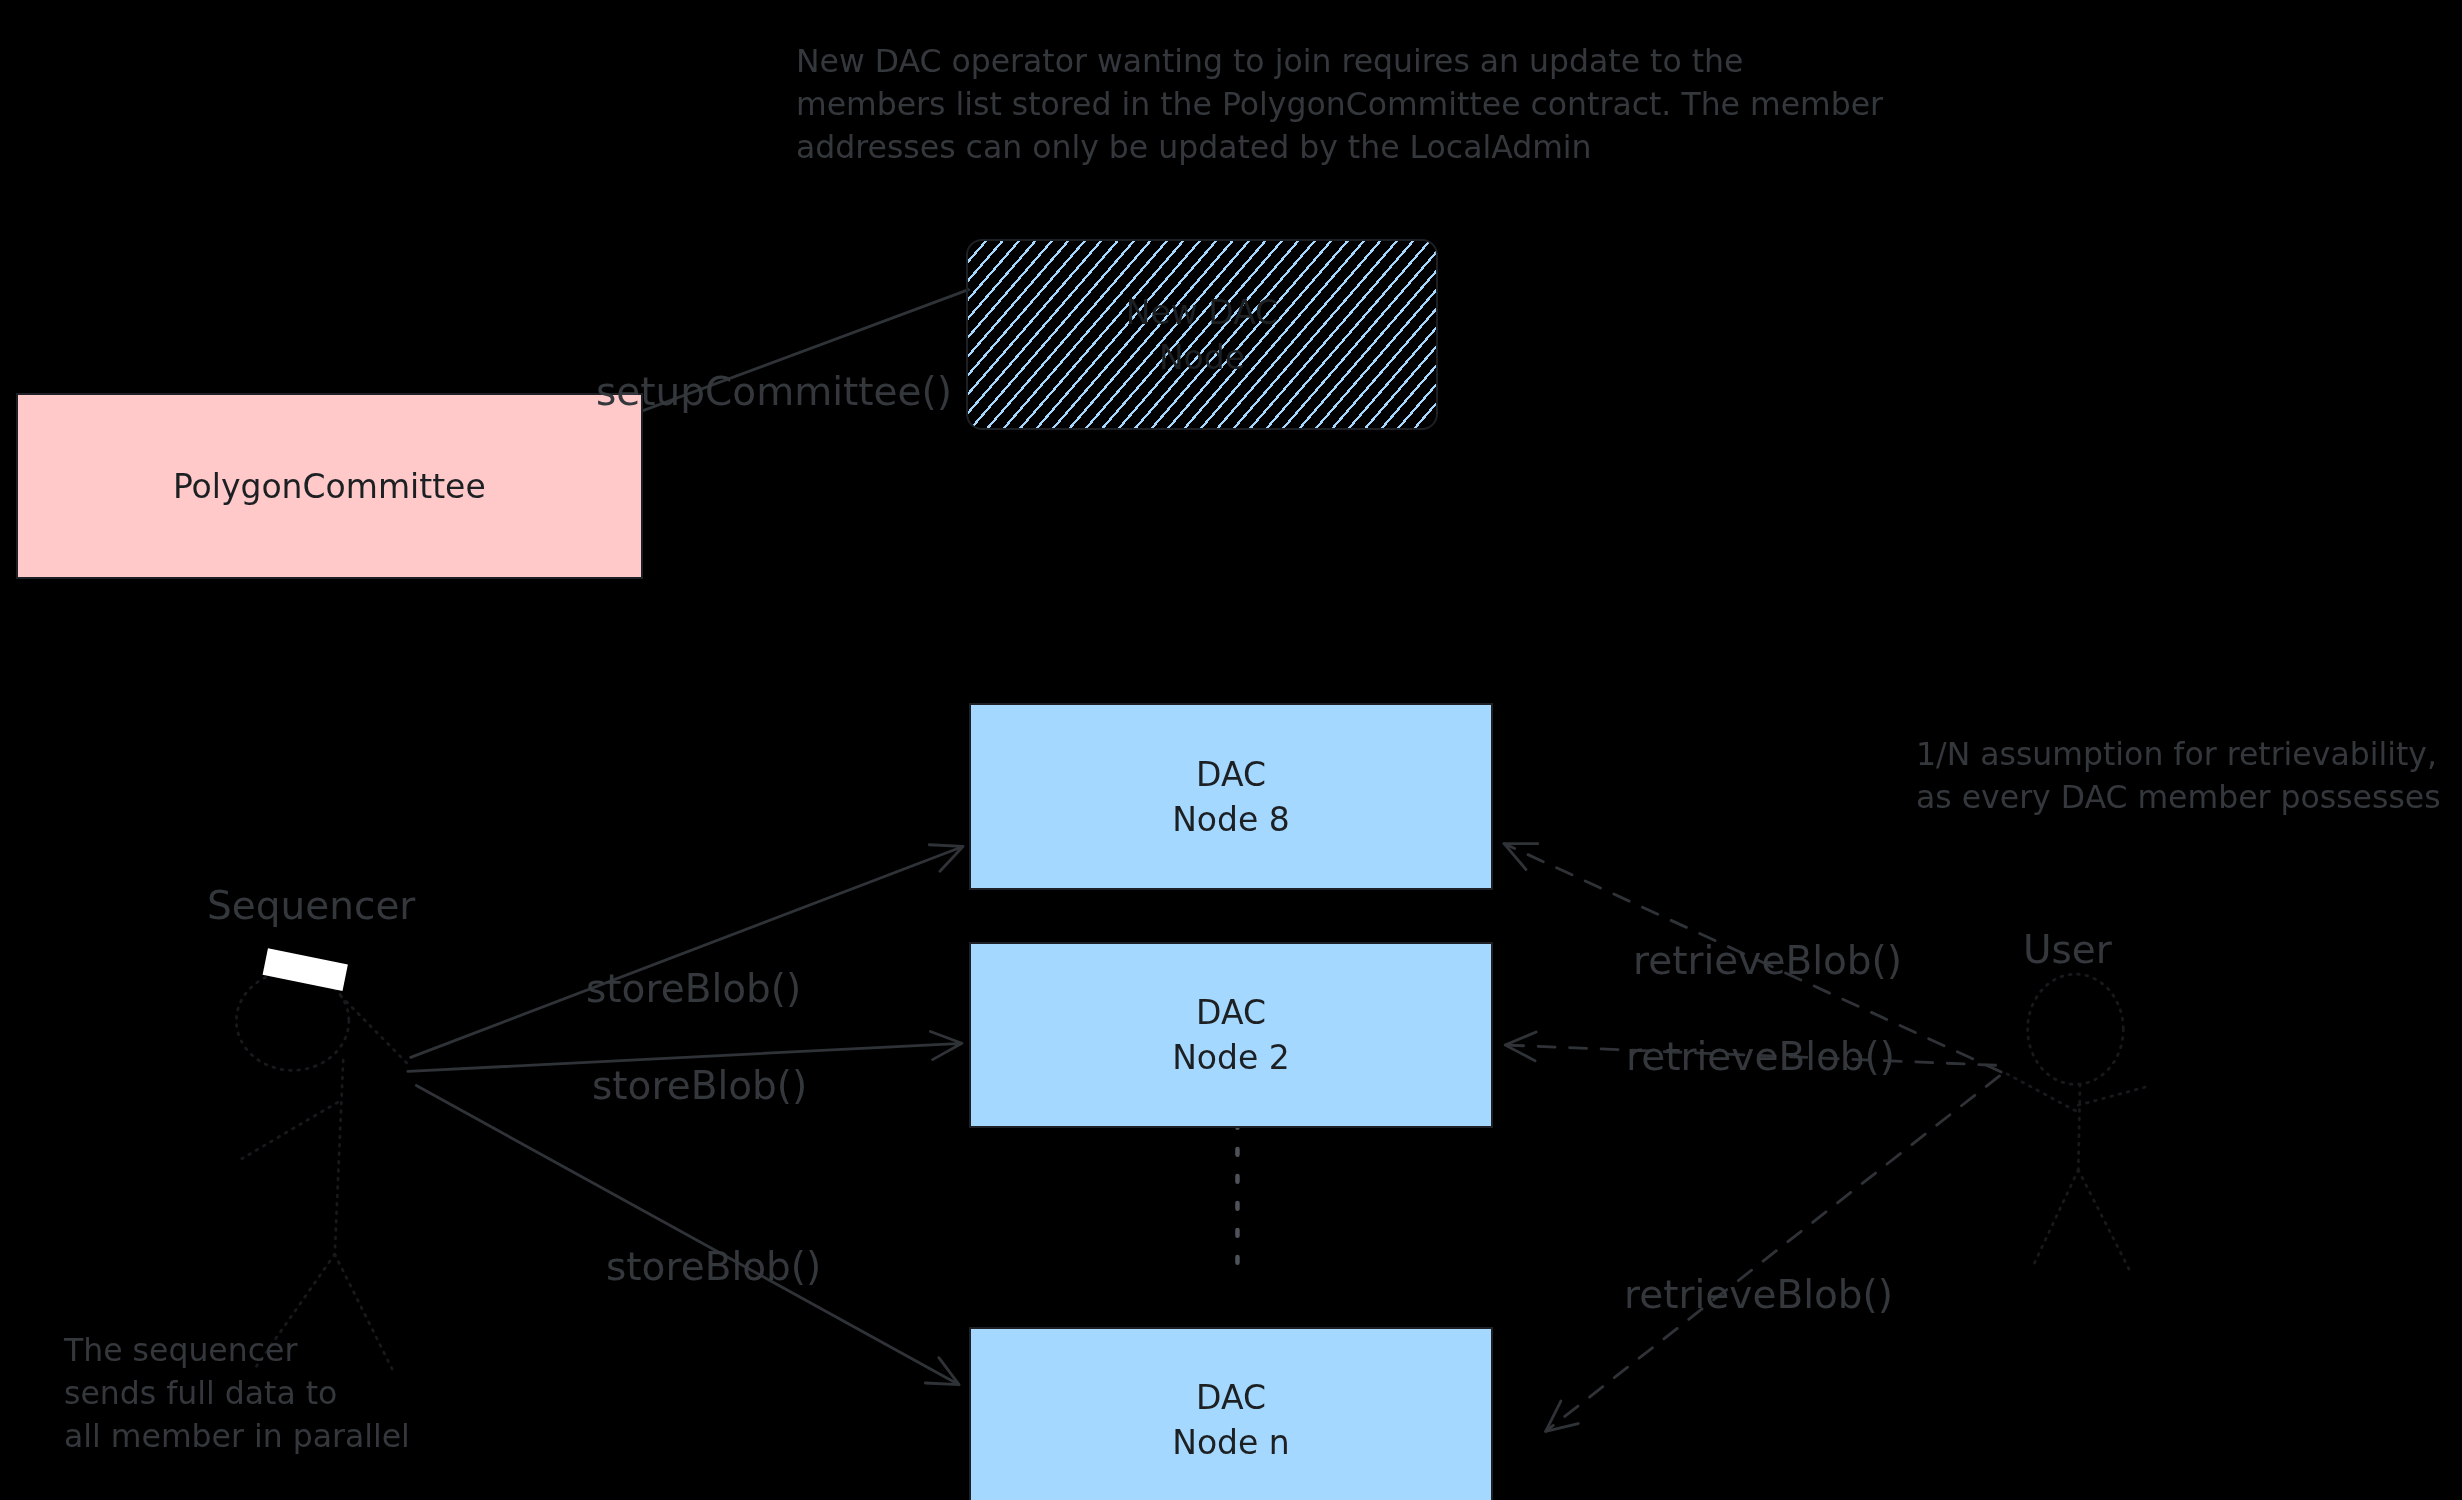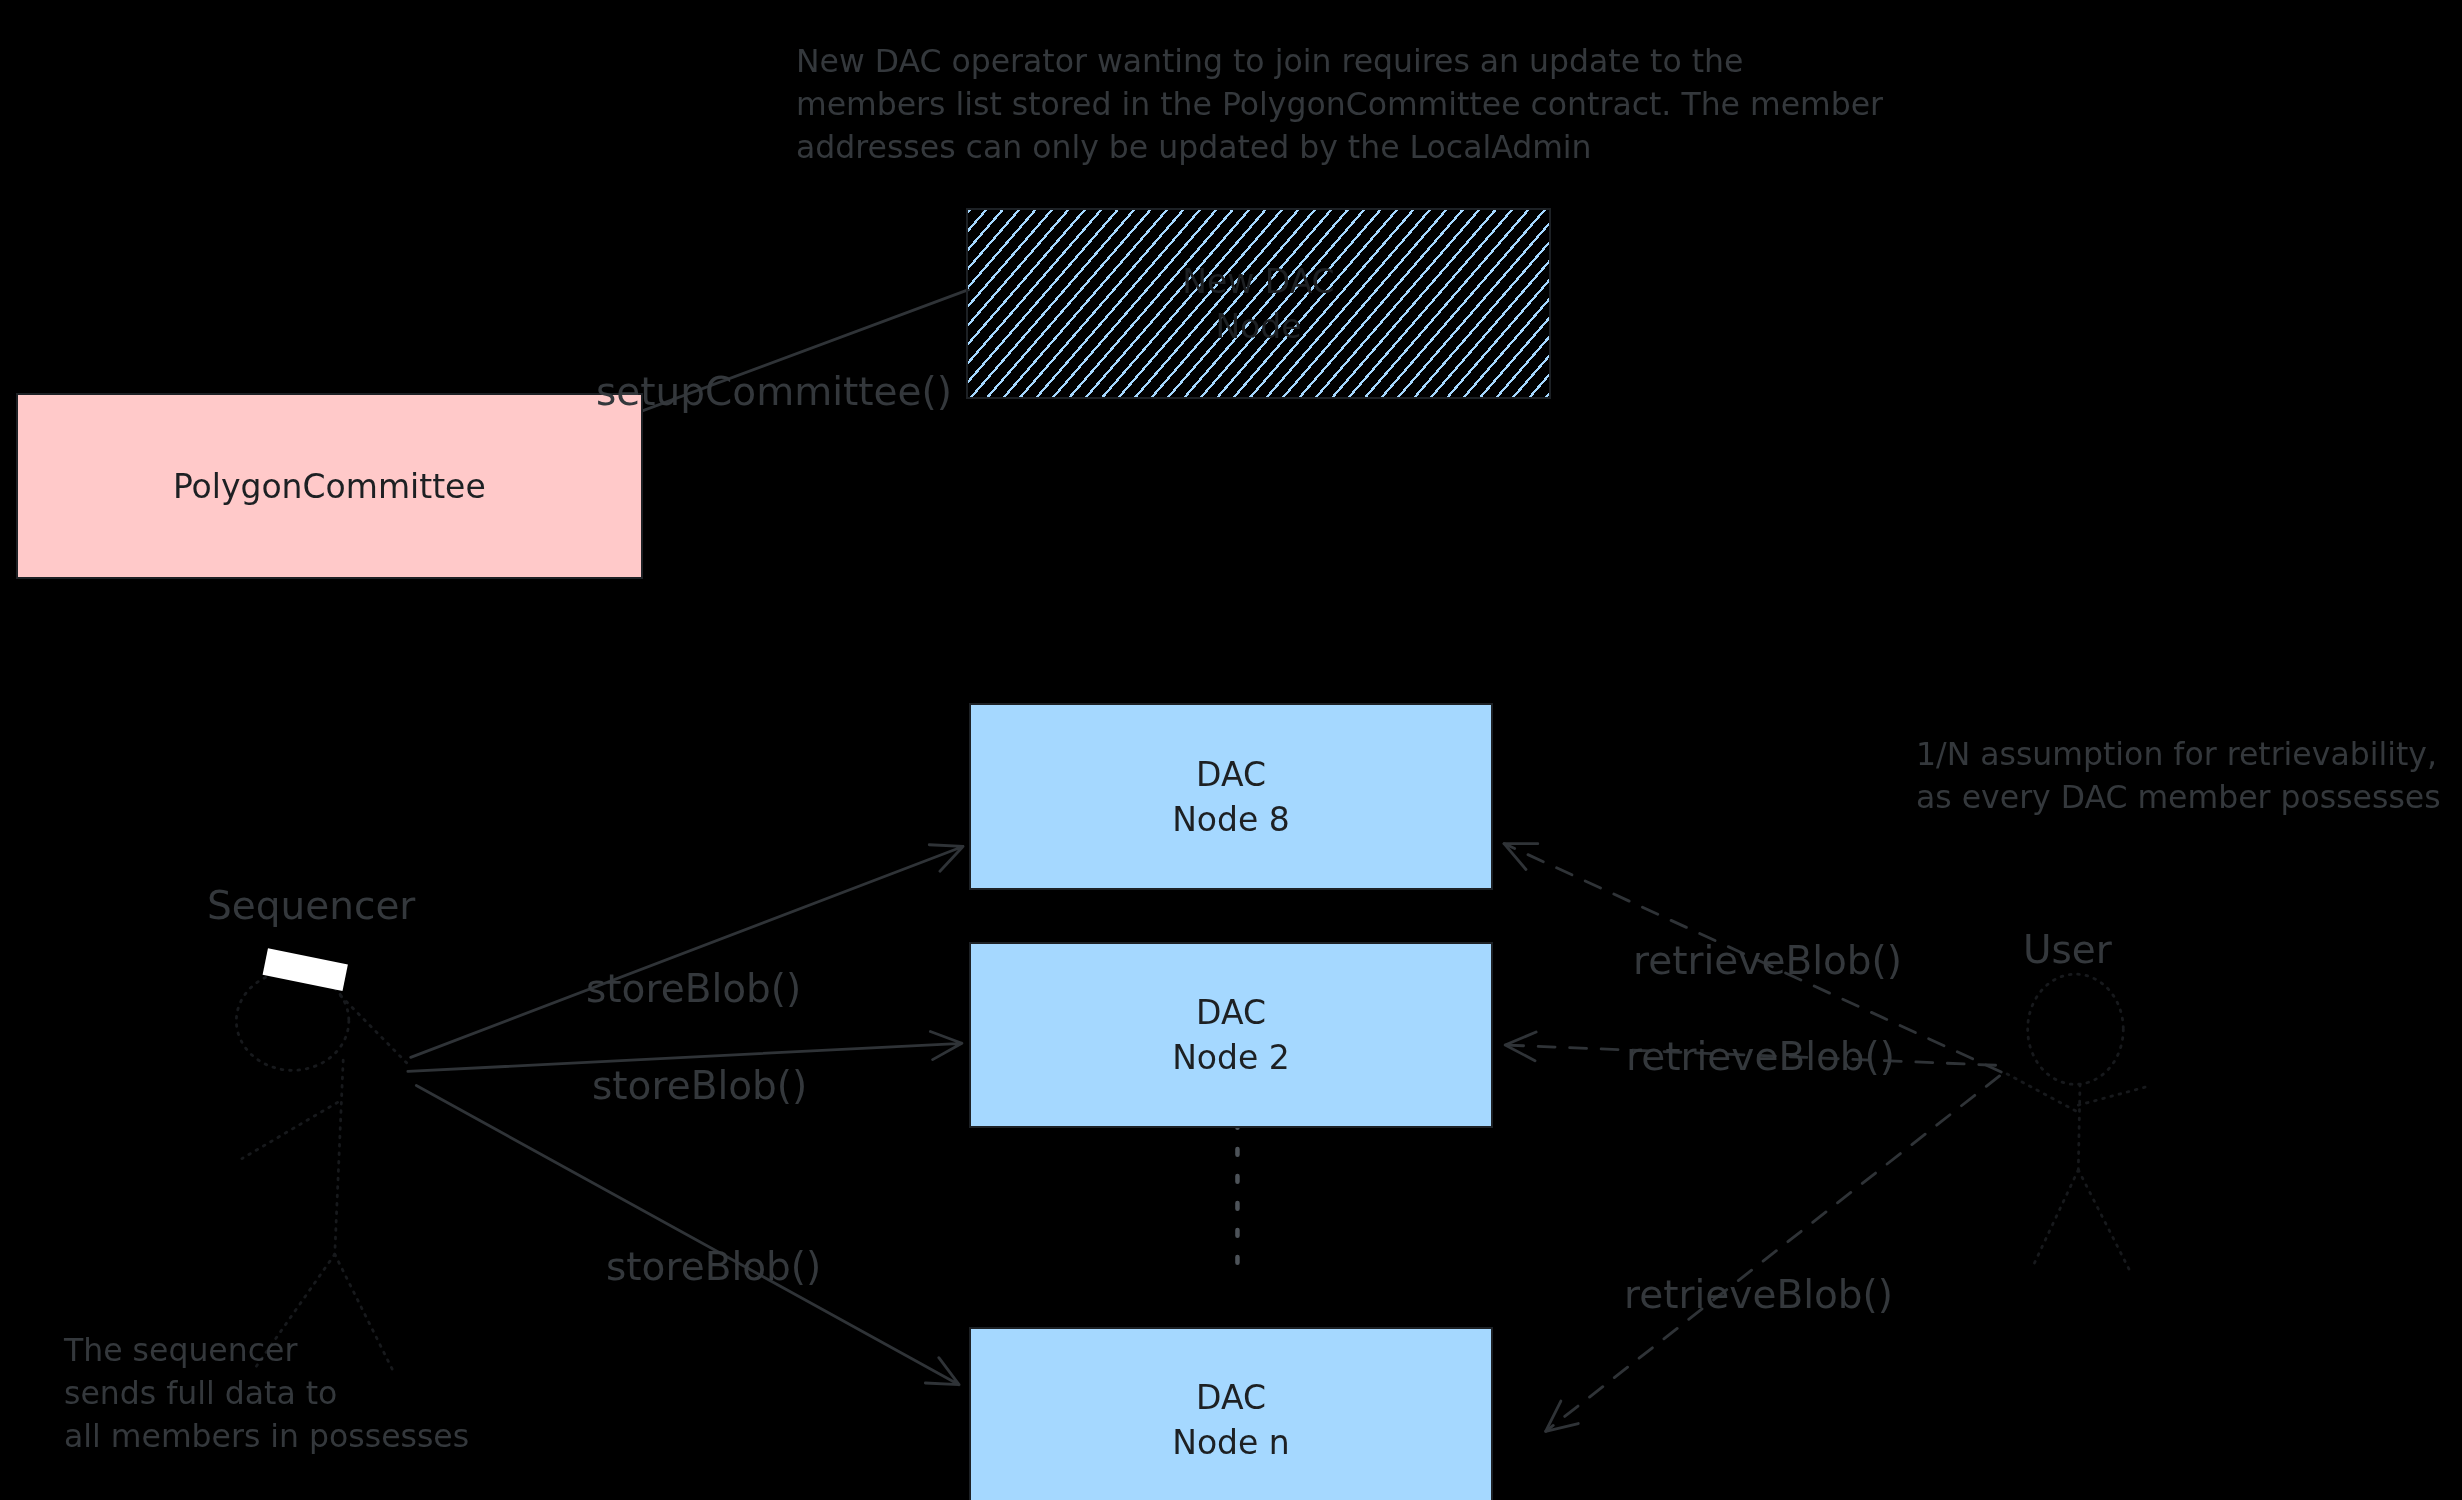--- a/index.html
+++ b/index.html
@@ -77,21 +77,21 @@
       <path class="figure figure-dotted" d="M3695 2080 L3788 2262"></path>
     </g>
   </svg>
 
   <div class="abs annot" style="left:796px;top:12.4px;">
     <div>New DAC operator wanting to join requires an update to the</div>
     <div>members list stored in the PolygonCommittee contract. The member</div>
     <div>addresses can only be updated by the LocalAdmin</div>
   </div>
 
-  <div class="abs node node-hatch" style="left:966px;top:180px;width:585px;height:191px;">
+  <div class="abs node node-hatch" style="left:966px;top:211px;width:472px;height:191px;border-radius:16px;">
     <div>New DAC</div>
     <div>Node</div>
   </div>
 
   <div class="abs node node-pink" style="left:15.8px;top:365px;width:627px;height:186px;">
     <div>PolygonCommittee</div>
   </div>
 
   <div class="abs node node-blue" style="left:969px;top:675px;width:524px;height:187px;">
     <div>DAC</div>
@@ -122,17 +122,17 @@
   <div class="abs lbl" style="left:2023px;top:899px;">User</div>
 
   <div class="abs annot" style="left:1916px;top:705px;">
     <div>1/N assumption for retrievability,</div>
     <div>as every DAC member possesses</div>
   </div>
 
   <div class="abs annot" style="left:64px;top:1301px;">
     <div>The sequencer</div>
     <div>sends full data to</div>
-    <div>all members in possesses</div>
+    <div>all member in parallel</div>
   </div>
 
 </div>
 
 
 </body></html>

